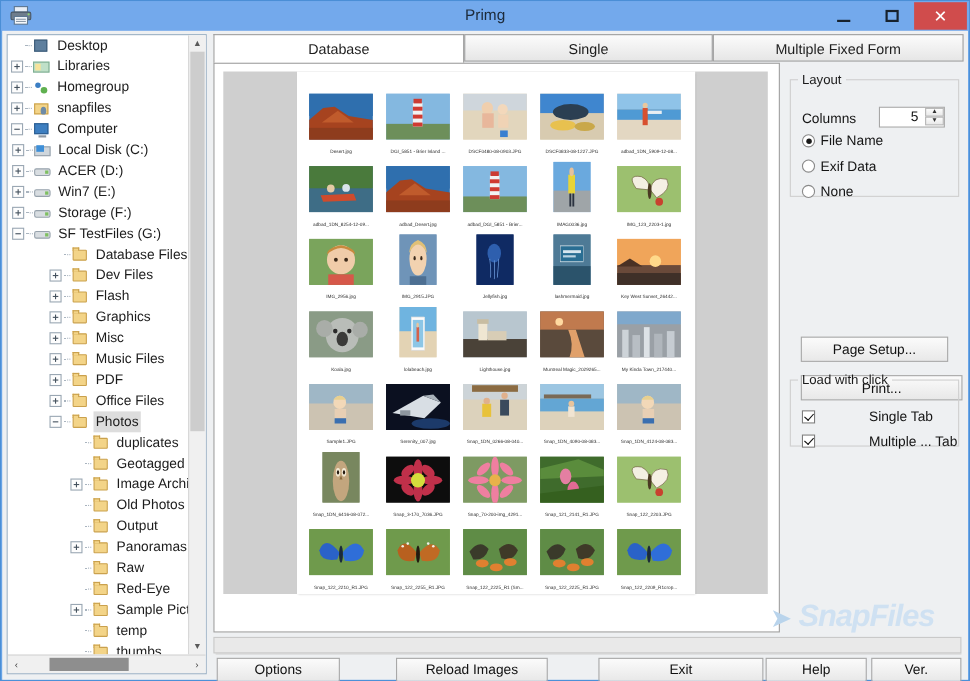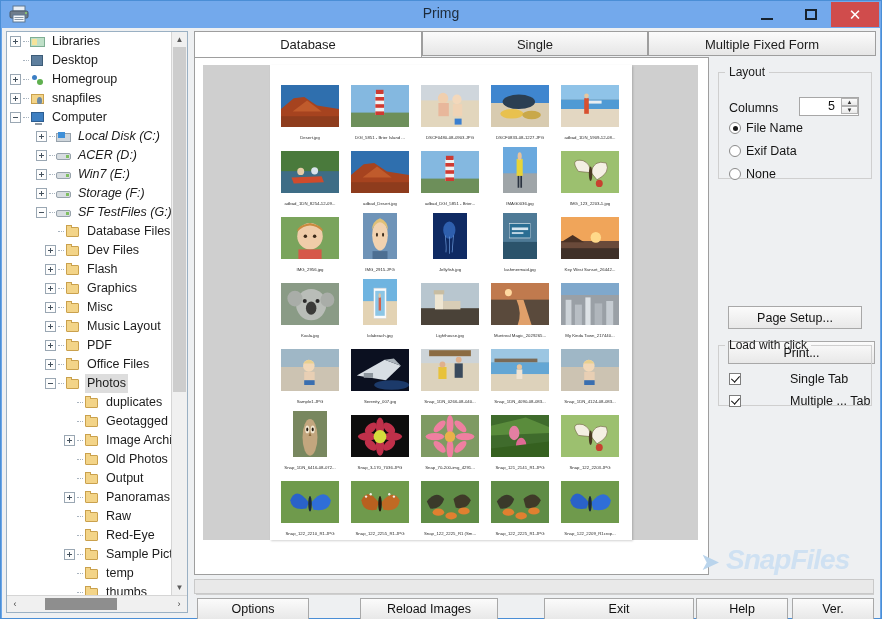--- a/index.html
+++ b/index.html
@@ -72,21 +72,21 @@
     content:"";position:absolute;left:4px;top:2px;width:1px;height:5px;background:#45525e;
   }
   .tnode .exp.none:before{display:none;}
   .tnode .dots{
     flex:0 0 6px;width:6px;height:1px;border-top:1px dotted #a9b4bf;margin-right:1px;
   }
   .tnode .ico{width:16px;height:14px;flex:0 0 16px;margin-right:4px;position:relative;}
   .tnode .lbl{flex:0 0 auto;padding:0 2px;}
   .tnode.sel .lbl{background:#dddddd;}
   .ind1{padding-left:3px;}
-  .ind2{padding-left:29px;font-style:italic;}
+  .ind2{padding-left:4px;}
   .ind3{padding-left:38px;}
   .ind4{padding-left:57px;}
 
   
   .fold{
     position:absolute;left:1px;top:2px;width:13px;height:10px;
     background:#f3d488;border:1px solid #caa14d;box-sizing:border-box;border-radius:0 1px 1px 1px;
   }
   .fold:before{
     content:"";position:absolute;left:-1px;top:-3px;width:6px;height:3px;
@@ -334,34 +334,34 @@
     <div class="wbtn close">
       <span>✕</span>
     </div>
   </div>
 
   <div class="client">
 
     <div class="tree-wrap">
       <div class="tree" id="tree">
           <div class="tnode ind1">
+            <span class="exp none"></span>
+            <span class="dots"></span>
+            <span class="ico">
+              <span class="dsk"></span>
+            </span>
+            <span class="lbl">Desktop</span>
+          </div>
+          <div class="tnode ind1">
             <span class="exp plus"></span>
             <span class="dots"></span>
             <span class="ico">
               <span class="lib"></span>
             </span>
             <span class="lbl">Libraries</span>
-          </div>
-          <div class="tnode ind1">
-            <span class="exp none"></span>
-            <span class="dots"></span>
-            <span class="ico">
-              <span class="dsk"></span>
-            </span>
-            <span class="lbl">Desktop</span>
           </div>
           <div class="tnode ind1">
             <span class="exp plus"></span>
             <span class="dots"></span>
             <span class="ico">
               <span class="hg"></span>
             </span>
             <span class="lbl">Homegroup</span>
           </div>
           <div class="tnode ind1">
@@ -459,21 +459,21 @@
               <span class="fold"></span>
             </span>
             <span class="lbl">Misc</span>
           </div>
           <div class="tnode ind3">
             <span class="exp plus"></span>
             <span class="dots"></span>
             <span class="ico">
               <span class="fold"></span>
             </span>
-            <span class="lbl">Music Layout</span>
+            <span class="lbl">Music Files</span>
           </div>
           <div class="tnode ind3">
             <span class="exp plus"></span>
             <span class="dots"></span>
             <span class="ico">
               <span class="fold"></span>
             </span>
             <span class="lbl">PDF</span>
           </div>
           <div class="tnode ind3">

